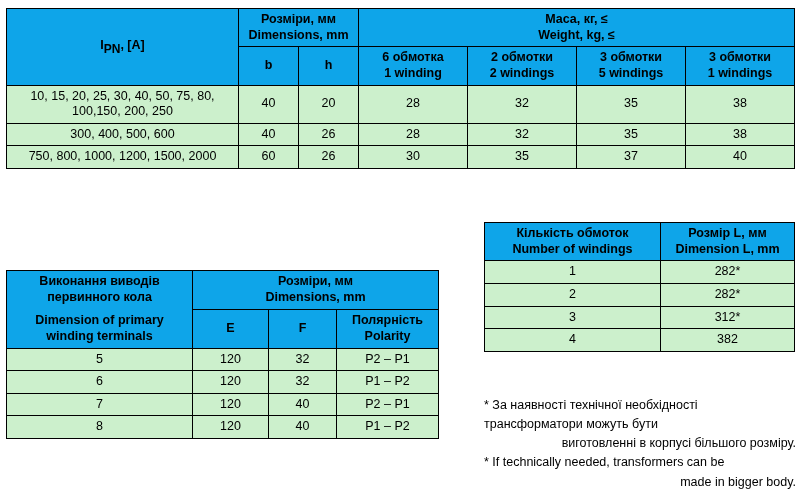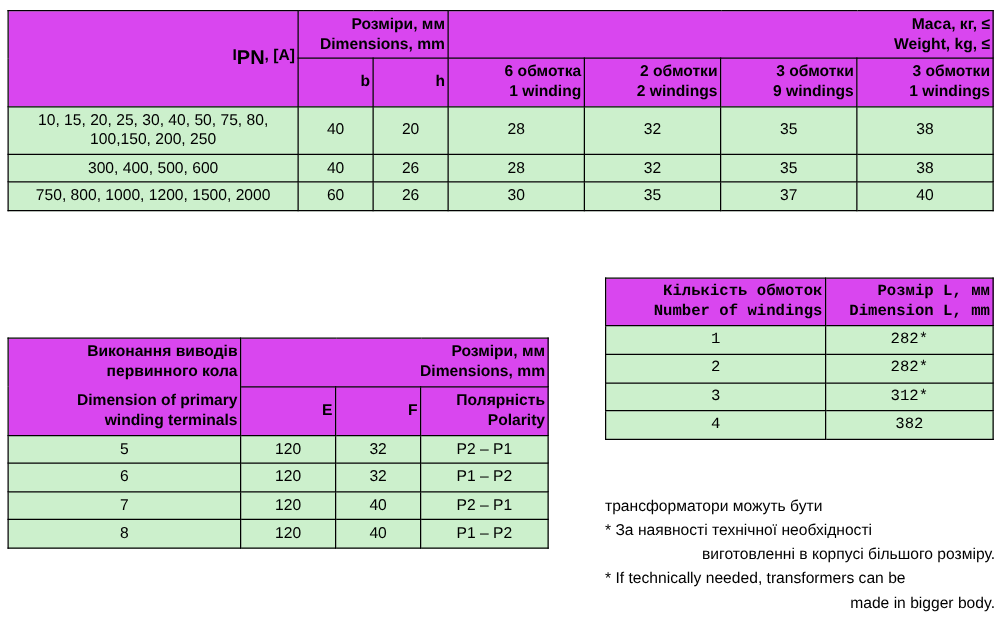--- a/index.html
+++ b/index.html
@@ -22,41 +22,40 @@
   td, th {
     border: 1px solid #000000;
     text-align: center;
     vertical-align: middle;
     font-size: 12.5px;
     font-weight: bold;
     padding: 3px 2px;
     line-height: 1.25;
   }
   .hdr {
-    background: #d946ef;
-    text-align: right;
+    background: #0ea5e9;
   }
   .body-cell {
     background: #ccf0cc;
     font-weight: normal;
   }
 
   
   #table-main {
     position: absolute;
     left: 6px;
     top: 8px;
     width: 788px;
   }
   #table-main .c-ipn { width: 232px; }
   #table-main .c-b { width: 60px; }
   #table-main .c-h { width: 60px; }
   #table-main .c-w { width: 109px; }
   #table-main td.tall { height: 26px; }
-  .sub { font-size: 16px; vertical-align: sub; }
+  .sub { font-size: 12px; vertical-align: sub; }
   .two-line span { display: block; }
 
   
   #table-terminals {
     position: absolute;
     left: 6px;
     top: 222px;
     width: 432px;
     margin-top: 48px;
   }
@@ -64,21 +63,20 @@
   #table-terminals .c-e { width: 76px; }
   #table-terminals .c-f { width: 68px; }
   #table-terminals .c-pol { width: 102px; }
 
   
   #table-windings {
     position: absolute;
     left: 484px;
     top: 222px;
     width: 310px;
-    font-family: Liberation Mono, monospace;
   }
   #table-windings .c-num { width: 176px; }
   #table-windings .c-dim { width: 134px; }
 
   
   #note {
     position: absolute;
     left: 484px;
     top: 396px;
     width: 312px;
@@ -124,21 +122,21 @@
       <td class="hdr two-line">
         <span>6 обмотка</span>
         <span>1 winding</span>
       </td>
       <td class="hdr two-line">
         <span>2 обмотки</span>
         <span>2 windings</span>
       </td>
       <td class="hdr two-line">
         <span>3 обмотки</span>
-        <span>9 windings</span>
+        <span>5 windings</span>
       </td>
       <td class="hdr two-line">
         <span>3 обмотки</span>
         <span>1 windings</span>
       </td>
     </tr>
 
     <tr>
       <td class="body-cell two-line">
         <span>10, 15, 20, 25, 30, 40, 50, 75, 80,</span>
@@ -258,18 +256,18 @@
       <td class="body-cell">312*</td>
     </tr>
     <tr>
       <td class="body-cell">4</td>
       <td class="body-cell">382</td>
     </tr>
   </tbody>
 </table>
 
 <div id="note">
+  <p>*  За наявності технічної необхідності</p>
   <p>трансформатори       можуть       бути</p>
-  <p>*  За наявності технічної необхідності</p>
   <p class="last">виготовленні в корпусі більшого розміру.</p>
   <p>* If technically needed, transformers can be</p>
   <p class="last">made in bigger body.</p>
 </div>
 
 </body></html>

